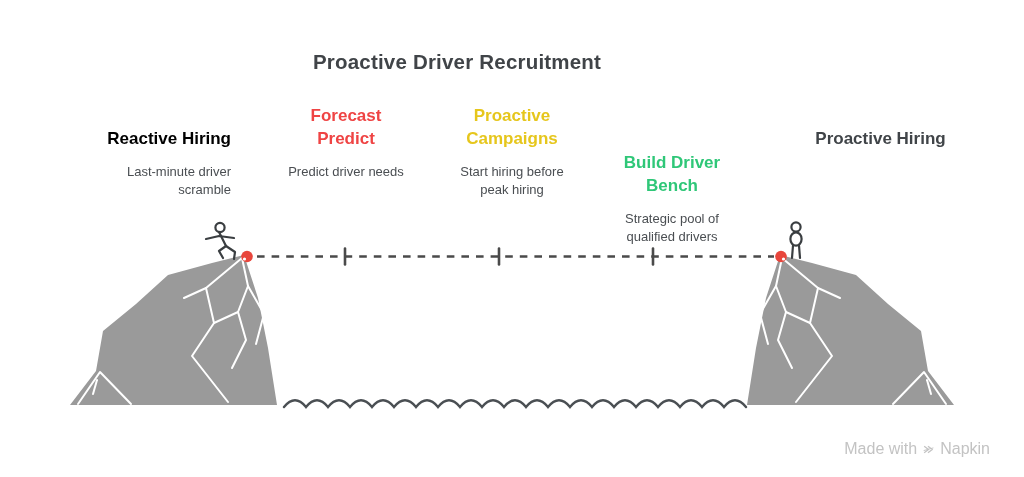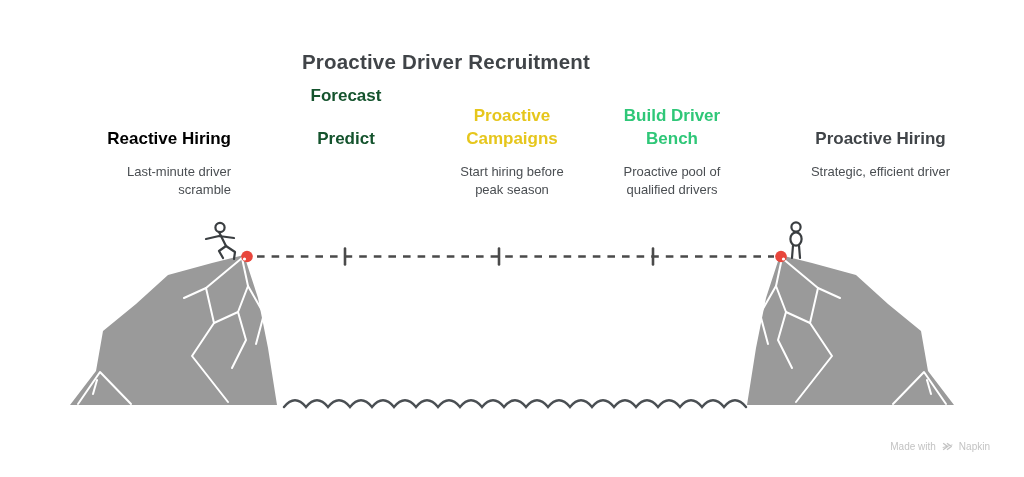--- a/index.html
+++ b/index.html
@@ -1,98 +1,98 @@
 <!DOCTYPE html>
 <html><head>
 <meta charset="utf-8">
 <style>
   html,body { margin:0; padding:0; }
   body {
     width:1024px; height:477px; background:#ffffff; position:relative;
     overflow:hidden; font-family:"Liberation Sans", sans-serif;
   }
   .page-title {
-    position:absolute; top:50px; left:4px; width:884px; text-align:center;
+    position:absolute; top:50px; left:15px; width:884px; text-align:center;
     font-size:20.5px; font-weight:bold; color:#404448; letter-spacing:0.2px;
   }
   .col { position:absolute; top:104px; }
   .col .heading {
     height:46px; display:flex; flex-direction:column; justify-content:flex-end;
     font-weight:bold; font-size:17px; line-height:23px;
   }
   .col .heading span, .col .subtitle span { display:block; }
   .col .subtitle { margin-top:13px; font-size:13px; line-height:17.5px; color:#4A4E52; }
   .align-center { text-align:center; }
   .align-right  { text-align:right; }
   .align-left   { text-align:center; }
   .col-1 { left:56px;  width:175px; }
   .col-2 { left:276px; width:140px; }
   .col-3 { left:442px; width:140px; }
-  .col-4 { left:602px; width:140px; }
+  .col-4 { left:602px; width:140px;margin-top:47px; }
   .col-5 { left:793px; width:175px; }
   .illustration { position:absolute; top:218px; left:0; width:1024px; height:200px; }
   .watermark {
     position:absolute; top:440px; right:34px; display:flex; align-items:center;
-    gap:5px; font-size:10px; color:#C3C3C3;
+    gap:5px; font-size:16px; color:#C3C3C3;
   }
 </style>
 </head>
 <body>
 
 <div class="page-title">Proactive Driver Recruitment</div>
 
 <div class="col col-1 align-right">
   <div class="heading" style="color: #000000;">
     <span>Reactive Hiring</span>
     <span></span>
   </div>
   <div class="subtitle">
     <span>Last-minute driver</span>
     <span>scramble</span>
   </div>
 </div>
 
 <div class="col col-2 align-center">
-  <div class="heading" style="color: #14532d; gap: 20px;">
+  <div class="heading" style="color: #ef4444;">
     <span>Forecast</span>
     <span>Predict</span>
   </div>
   <div class="subtitle">
+    <span>Predict driver needs</span>
   </div>
 </div>
 
 <div class="col col-3 align-center">
   <div class="heading" style="color: rgb(230, 198, 28);">
     <span>Proactive</span>
     <span>Campaigns</span>
   </div>
   <div class="subtitle">
     <span>Start hiring before</span>
-    <span>peak season</span>
+    <span>peak hiring</span>
   </div>
 </div>
 
 <div class="col col-4 align-center">
   <div class="heading" style="color: rgb(47, 199, 120);">
     <span>Build Driver</span>
     <span>Bench</span>
   </div>
   <div class="subtitle">
-    <span>Proactive pool of</span>
+    <span>Strategic pool of</span>
     <span>qualified drivers</span>
   </div>
 </div>
 
 <div class="col col-5 align-left">
   <div class="heading" style="color: rgb(64, 68, 72);">
     <span>Proactive Hiring</span>
     <span></span>
   </div>
   <div class="subtitle">
-    <span>Strategic, efficient driver</span>
   </div>
 </div>
 
 <svg class="illustration" viewBox="0 0 1024 200" xmlns="http://www.w3.org/2000/svg">
 
   <g id="cliff-shape">
     <polygon points="244,37 212,45 168,57 136,86 103,113 96,153 70,187 277,187 268,130 258,80" fill="#9A9A9A"></polygon>
     <g fill="none" stroke="#ffffff" stroke-width="2" stroke-linejoin="round" stroke-linecap="round">
       <path d="M242,40 L206,70 L214,105 L192,138 L228,184"></path>
       <path d="M242,40 L248,68 L238,94 L246,122 L232,150"></path>

